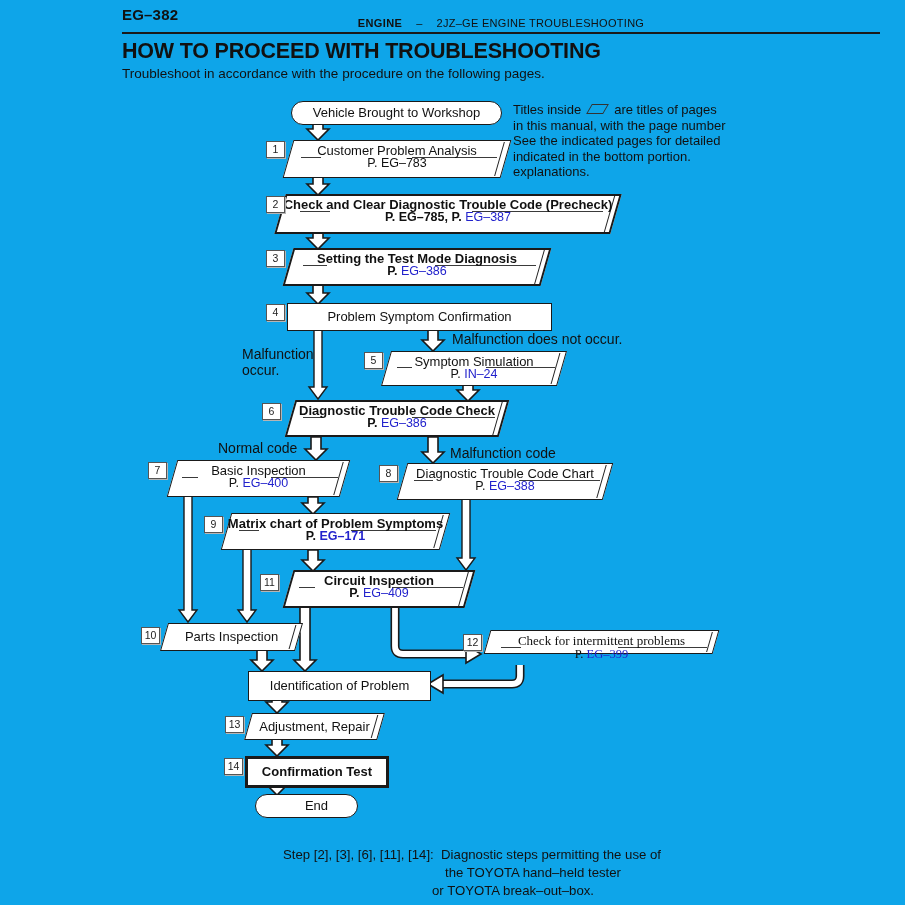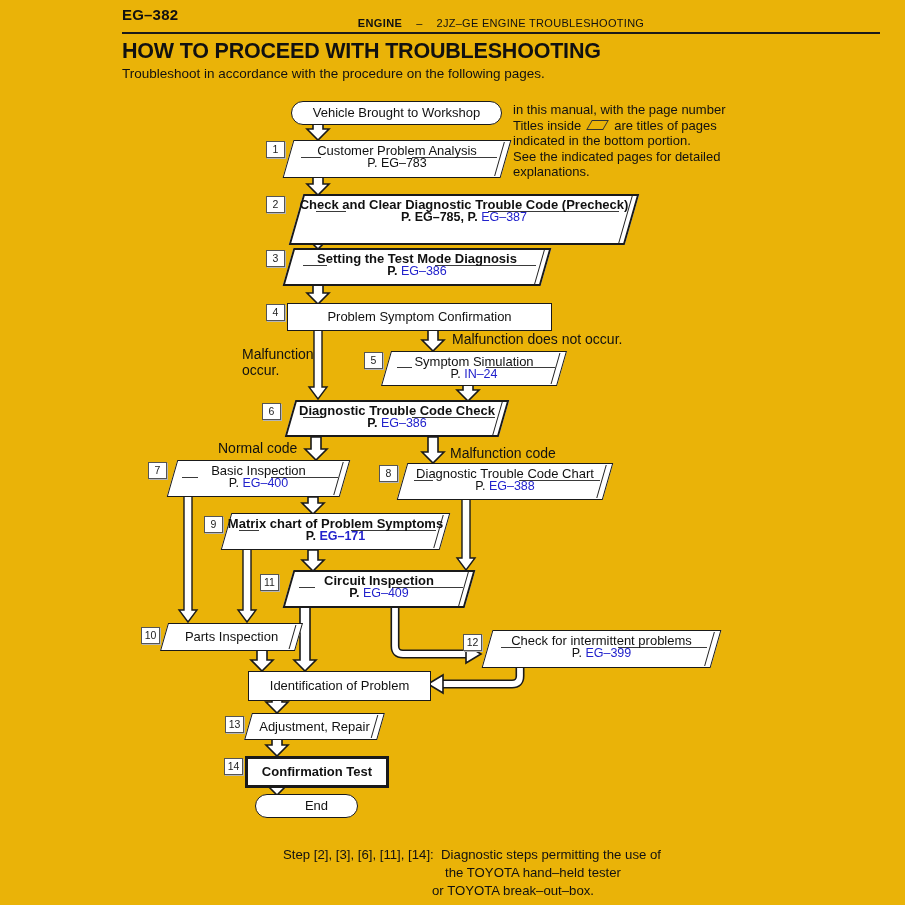--- a/index.html
+++ b/index.html
@@ -1,18 +1,18 @@
 <!DOCTYPE html>
 <html><head>
 <meta charset="utf-8">
 <style>
   html,body{margin:0;padding:0;background:#fff;}
   .page{
     position:relative;width:905px;height:905px;overflow:hidden;
-    background:#eab308;color:#111;
+    background:#0ea5e9;color:#111;
     font-family:"Liberation Sans","DejaVu Sans",sans-serif;
   }
   
   .pageno{position:absolute;left:122px;top:6px;font-size:15px;font-weight:bold;letter-spacing:.2px;}
   .runhead{position:absolute;left:122px;right:25px;top:17px;text-align:center;font-size:11px;white-space:nowrap;}
   .runhead .sec{font-weight:bold;letter-spacing:.4px;}
   .runhead .dash{margin:0 14px;}
   .runhead .sub{letter-spacing:.3px;}
   .rule{position:absolute;left:122px;right:25px;top:32px;height:2px;background:#1a1a1a;}
   .h1{position:absolute;left:122px;top:39px;font-size:21.5px;font-weight:bold;letter-spacing:-.2px;}
@@ -61,24 +61,24 @@
 
   <div class="pageno">EG–382</div>
   <div class="runhead">
     <span class="sec">ENGINE</span><span class="dash">–</span><span class="sub">2JZ–GE ENGINE TROUBLESHOOTING</span>
   </div>
   <div class="rule"></div>
   <div class="h1">HOW TO PROCEED WITH TROUBLESHOOTING</div>
   <div class="intro">Troubleshoot in accordance with the procedure on the following pages.</div>
 
   <div class="note">
+    <div><span>Titles inside</span><span class="mini-para"></span><span>are titles of pages</span></div>
     <div>in this manual, with the page number</div>
-    <div><span>Titles inside</span><span class="mini-para"></span><span>are titles of pages</span></div>
+    <div>See the indicated pages for detailed</div>
     <div>indicated in the bottom portion.</div>
-    <div>See the indicated pages for detailed</div>
     <div>explanations.</div>
   </div>
 
   <svg class="wires" width="905" height="905">
     <polygon points="313,123 313,129 307,129 318,140 329,129 323,129 323,123"></polygon>
     <polygon points="313,177 313,184 307,184 318,195 329,184 323,184 323,177"></polygon>
     <polygon points="313,231 313,238 307,238 318,249 329,238 323,238 323,231"></polygon>
     <polygon points="313,285 313,293 307,293 318,304 329,293 323,293 323,285"></polygon>
     <polygon points="428,329 428,340 422,340 433,351 444,340 438,340 438,329"></polygon>
     <polygon points="463,384 463,390 457,390 468,401 479,390 473,390 473,384"></polygon>
@@ -131,21 +131,21 @@
   <div class="tag" style="left:225px;top:716px;"><span>13</span></div>
   <div class="tag" style="left:224px;top:758px;"><span>14</span></div>
 
   <div class="node para" style="left:288px;top:140px;width:218px;height:38px;">
     <span class="nt t1">Customer Problem Analysis</span>
     <span class="nt t2"><span class="pg">P. EG–783</span><span class="lnk"></span></span>
     <i class="dv l"></i>
       <i class="dv r"></i>
   </div>
 
-  <div class="node para bold" style="left:296px;top:194px;width:336px;height:51px;">
+  <div class="node para bold" style="left:280px;top:194px;width:336px;height:40px;">
     <span class="nt t1">Check and Clear Diagnostic Trouble Code (Precheck)</span>
     <span class="nt t2"><span class="pg">P. EG–785, P. </span><span class="lnk">EG–387</span></span>
     <i class="dv l"></i>
       <i class="dv r"></i>
   </div>
 
   <div class="node para bold" style="left:288px;top:248px;width:258px;height:38px;">
     <span class="nt t1">Setting the Test Mode Diagnosis</span>
     <span class="nt t2"><span class="pg">P. </span><span class="lnk">EG–386</span></span>
     <i class="dv l"></i>
@@ -195,21 +195,21 @@
     <span class="nt t1">Circuit Inspection</span>
     <span class="nt t2"><span class="pg">P. </span><span class="lnk">EG–409</span></span>
     <i class="dv l"></i>
       <i class="dv r"></i>
   </div>
 
   <div class="node para" style="left:164px;top:623px;width:135px;height:28px;">
     <span class="one" style="line-height:28px;">Parts Inspection</span>
   </div>
 
-  <div class="node para" style="left:487px;top:630px;width:229px;height:38px;">
+  <div class="node para" style="left:487px;top:630px;width:229px;height:24px;font-family:Liberation Serif, serif;">
     <span class="nt t1">Check for intermittent problems</span>
     <span class="nt t2"><span class="pg">P. </span><span class="lnk">EG–399</span></span>
     <i class="dv l"></i>
       <i class="dv r"></i>
   </div>
 
   <div class="node rect" style="left:248px;top:671px;width:181px;height:28px;">
     <span class="one" style="line-height:28px;">Identification of Problem</span>
   </div>
 

